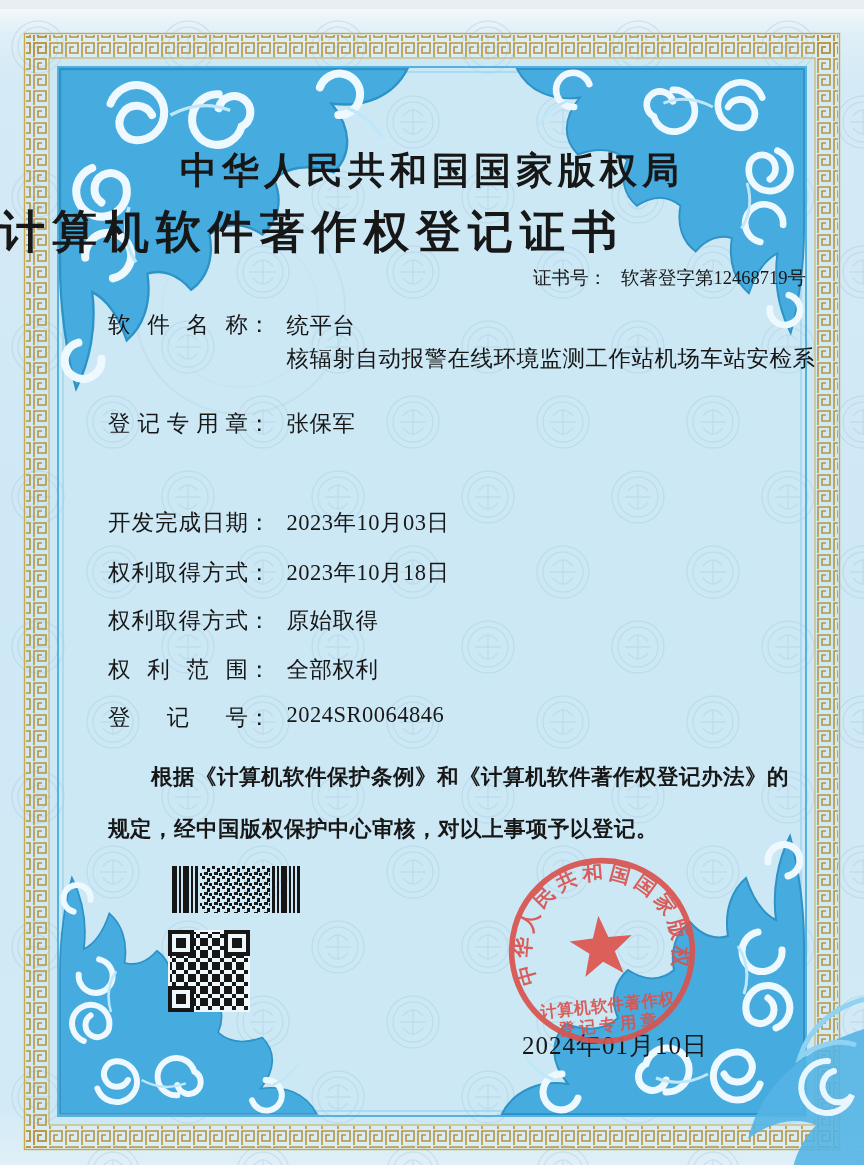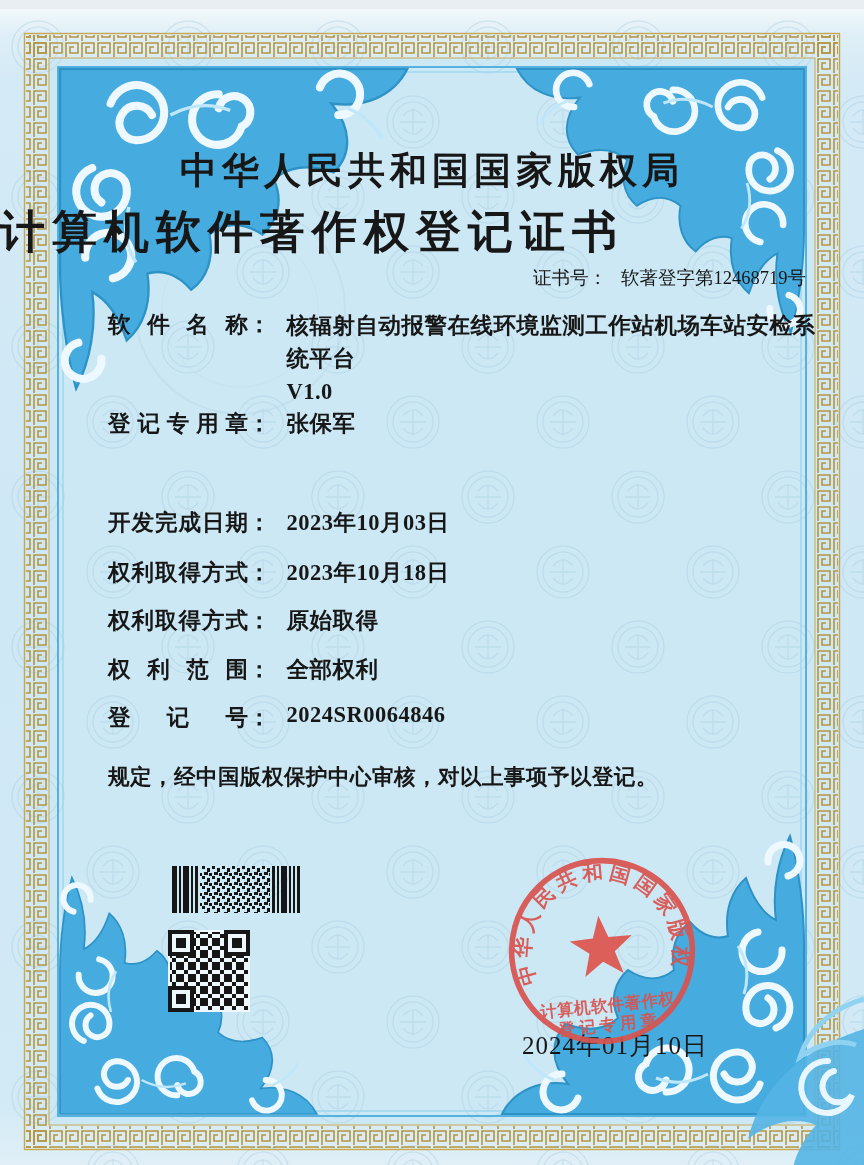--- a/index.html
+++ b/index.html
@@ -9,21 +9,21 @@
     background:linear-gradient(180deg,#f2f8fa 0%,#e0eff7 2%,#d4eaf6 6%,#cfe8f5 50%,#d2eaf6 94%,#e3f0f7 100%);
     font-family:"Liberation Serif","DejaVu Serif",serif;color:#171717;margin-top:9px;
   }
   .abs{position:absolute}
   .deco{position:absolute;inset:0;z-index:1;pointer-events:none}
   .content{position:absolute;inset:0;z-index:2}
   .title1{left:0;right:0;top:137px;text-align:center;font-size:37px;font-weight:700;letter-spacing:5px}
   .title2{left:0;right:0;top:193px;font-size:45px;font-weight:700;letter-spacing:7px}
   .certno{top:256px;left:533px;font-size:18.5px;font-weight:400;white-space:nowrap}
   .certno .v{margin-left:14px}
-  .frow{left:108px;display:flex;align-items:flex-start;font-size:22.5px;font-weight:700;white-space:nowrap}
+  .frow{left:108px;display:flex;align-items:flex-start;font-size:22.5px;font-weight:400;white-space:nowrap}
   .flabel{display:inline-block;width:140px;text-align:justify;text-align-last:justify}
   .fval{margin-left:16px;letter-spacing:.5px}
   .fval .nline{line-height:33px}
   .stmt{left:108px;top:742px;width:700px;font-size:21.5px;font-weight:700;line-height:52px;letter-spacing:.5px}
   .stmt .l1{text-indent:2em}
   .issue-date{left:522px;top:1020px;font-size:25px;font-weight:400;letter-spacing:1px}
   .codebox{z-index:2}
   .sealbox{left:507px;top:847px;width:190px;height:190px;z-index:3}
 </style>
 </head>
@@ -124,23 +124,22 @@
     <div class="abs title2">计算机软件著作权登记证书</div>
 
     <div class="abs certno">
       <span>证书号：</span><span class="v">软著登字第12468719号</span>
     </div>
 
     <div class="abs frow" style="top:300px">
       <span class="flabel">软件名称</span>
         <span>：</span>
       <span class="fval">
+        <div class="nline">统平台</div>
         <div class="nline">核辐射自动报警在线环境监测工作站机场车站安检系</div>
-        <div class="nline">统平台</div>
-        <div class="nline">V1.0</div>
       </span>
     </div>
 
     <div class="abs frow" style="top:399px">
       <span class="flabel">登记专用章</span>
         <span>：</span>
       <span class="fval">张保军</span>
     </div>
 
     <div class="abs frow" style="top:498px">
@@ -167,20 +166,21 @@
       <span class="fval">全部权利</span>
     </div>
 
     <div class="abs frow" style="top:693px">
       <span class="flabel">登记号</span>
         <span>：</span>
       <span class="fval">2024SR0064846</span>
     </div>
 
     <div class="abs stmt">
+      <div class="l1">根据《计算机软件保护条例》和《计算机软件著作权登记办法》的</div>
       <div class="l2">规定，经中国版权保护中心审核，对以上事项予以登记。</div>
     </div>
 
     <svg class="abs codebox" style="left:172px;top:857px" width="128" height="47" viewBox="0 0 128 47">
       <g fill="#161616">
         <rect x="0" width="5" height="47"></rect>
           <rect x="7" width="2" height="47"></rect>
           <rect x="11" width="6" height="47"></rect>
         <rect x="19" width="2" height="47"></rect>
           <rect x="23" width="3" height="47"></rect>

